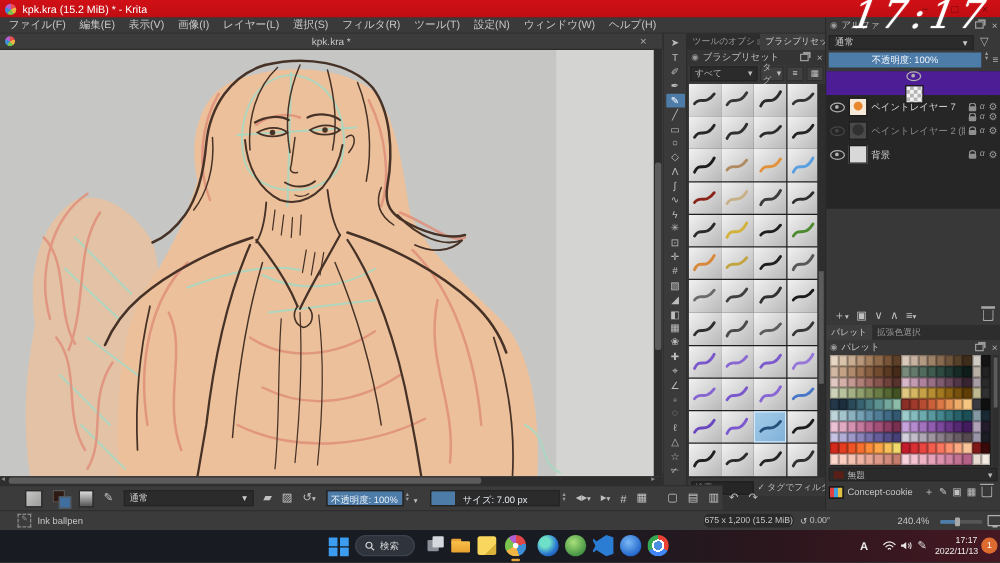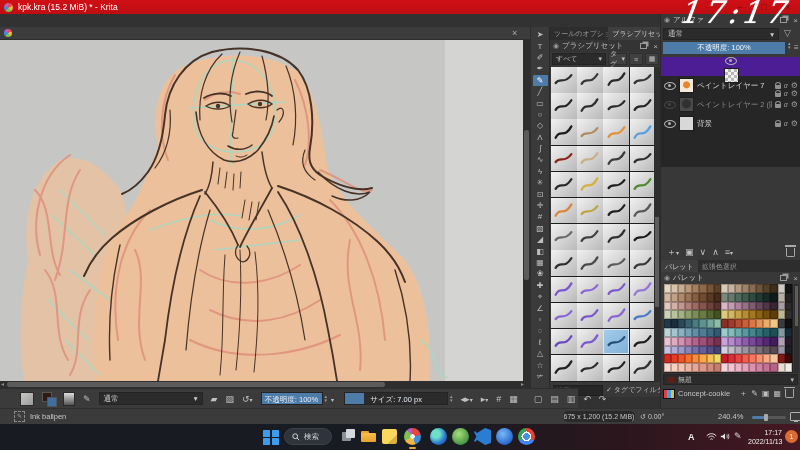--- a/index.html
+++ b/index.html
@@ -199,23 +199,37 @@
   <div id="titlebar" class="abs">
     <span class="logo"></span>
     <span class="t">kpk.kra (15.2 MiB) * - Krita</span>
     <span id="win-controls">
       <span>−</span>
       <span>□</span>
       <span>×</span>
     </span>
   </div>
 
+  <div id="menubar" class="abs">
+      <span class="menu-item">ファイル(F)</span>
+      <span class="menu-item">編集(E)</span>
+      <span class="menu-item">表示(V)</span>
+      <span class="menu-item">画像(I)</span>
+      <span class="menu-item">レイヤー(L)</span>
+      <span class="menu-item">選択(S)</span>
+      <span class="menu-item">フィルタ(R)</span>
+      <span class="menu-item">ツール(T)</span>
+      <span class="menu-item">設定(N)</span>
+      <span class="menu-item">ウィンドウ(W)</span>
+      <span class="menu-item">ヘルプ(H)</span>
+    </div>
 
   <div id="docbar" class="abs">
     <span class="logo"></span>
+    <span class="dt">kpk.kra *</span>
     <span class="x">×</span>
   </div>
 
   <svg id="canvas" class="abs" viewBox="0 0 530 341">
     <rect x="0" y="0" width="530" height="341" fill="#d4d5d2"></rect>
     <rect x="0" y="0" width="445" height="341" fill="#c6c7c4"></rect>
 
     <path d="M195,22 C160,30 150,70 158,105 C150,130 138,160 120,185 C100,215 92,260 95,341 L430,341 C432,290 425,240 400,215 C370,185 340,160 328,130 C322,95 318,55 298,32 C270,12 225,12 195,22 Z" fill="#ecc09b"></path>
     <path d="M60,120 C30,140 22,180 28,220 C20,260 18,300 24,341 L95,341 C100,300 108,260 118,230 C128,200 130,170 120,150 C105,128 82,112 60,120 Z" fill="#ecc09b" opacity="0.75"></path>
 

